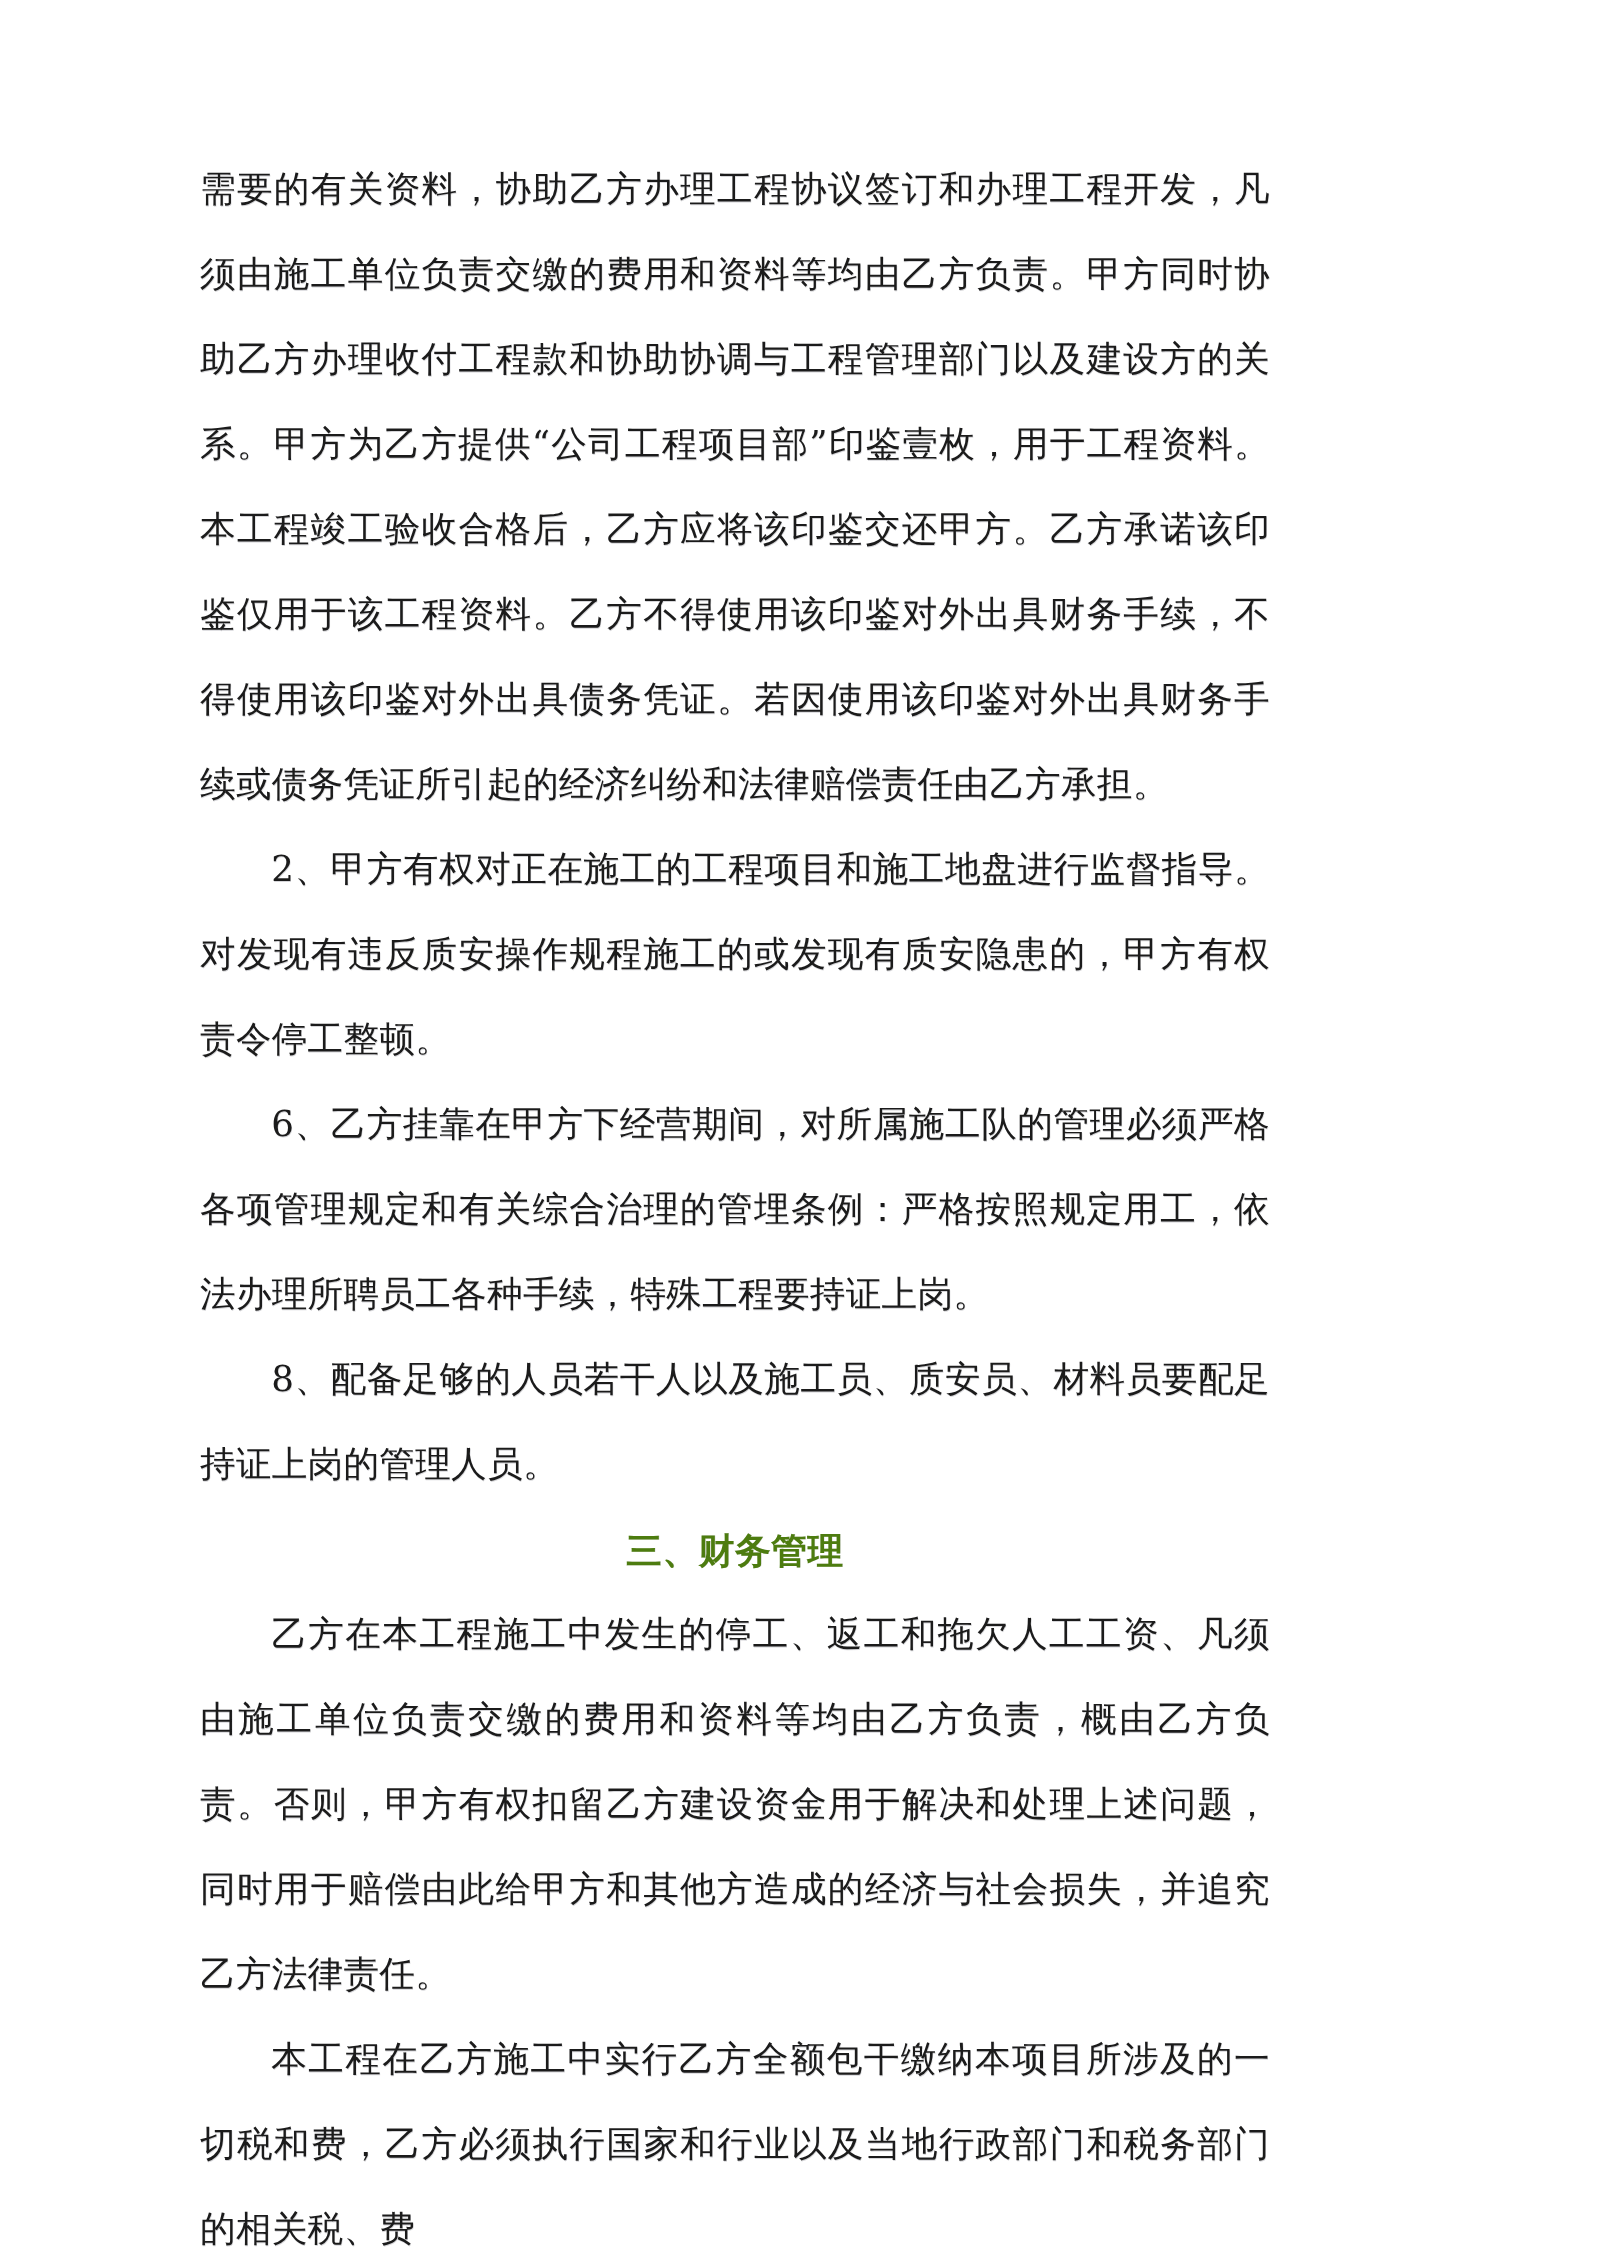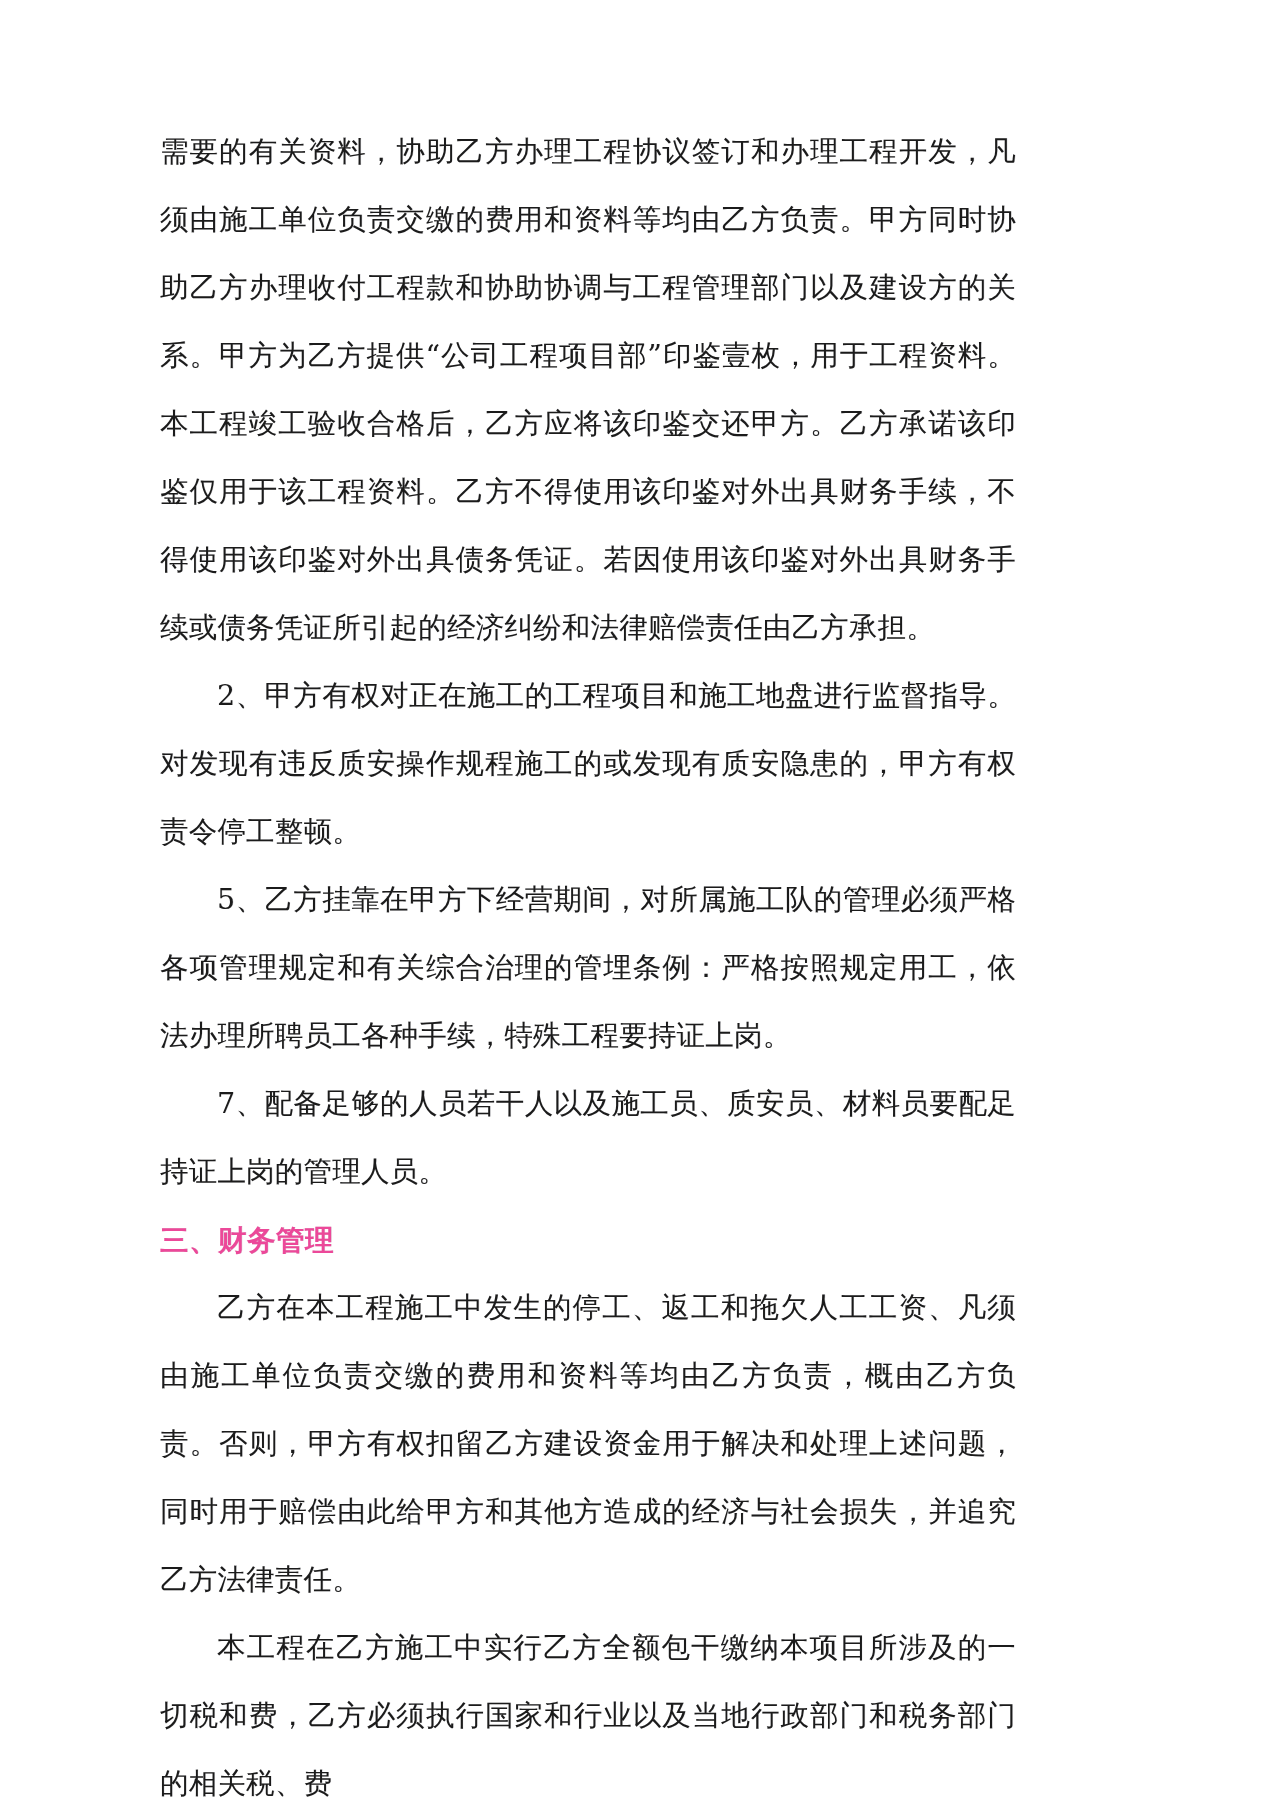--- a/index.html
+++ b/index.html
@@ -43,38 +43,38 @@
   .para.indent {
     text-indent: 2em;
   }
   
   .heading {
     font-size: 28.5px;
     line-height: 68px;
     margin: 0;
     font-weight: 700;
     letter-spacing: 0.5px;
-    color: #ec4899;
-    text-align: left;
+    color: #4d7c0f;
+    text-align: center;
     text-shadow: 0.4px 0.4px 0 rgba(120,120,130,0.30);
   }
 </style>
 </head>
 <body>
 
 <div class="page">
   <div class="content">
 
     <p class="para">需要的有关资料，协助乙方办理工程协议签订和办理工程开发，凡须由施工单位负责交缴的费用和资料等均由乙方负责。甲方同时协助乙方办理收付工程款和协助协调与工程管理部门以及建设方的关系。甲方为乙方提供“公司工程项目部”印鉴壹枚，用于工程资料。本工程竣工验收合格后，乙方应将该印鉴交还甲方。乙方承诺该印鉴仅用于该工程资料。乙方不得使用该印鉴对外出具财务手续，不得使用该印鉴对外出具债务凭证。若因使用该印鉴对外出具财务手续或债务凭证所引起的经济纠纷和法律赔偿责任由乙方承担。</p>
 
     <p class="para indent">2、甲方有权对正在施工的工程项目和施工地盘进行监督指导。对发现有违反质安操作规程施工的或发现有质安隐患的，甲方有权责令停工整顿。</p>
 
-    <p class="para indent">5、乙方挂靠在甲方下经营期间，对所属施工队的管理必须严格各项管理规定和有关综合治理的管埋条例：严格按照规定用工，依法办理所聘员工各种手续，特殊工程要持证上岗。</p>
+    <p class="para indent">6、乙方挂靠在甲方下经营期间，对所属施工队的管理必须严格各项管理规定和有关综合治理的管埋条例：严格按照规定用工，依法办理所聘员工各种手续，特殊工程要持证上岗。</p>
 
-    <p class="para indent">7、配备足够的人员若干人以及施工员、质安员、材料员要配足持证上岗的管理人员。</p>
+    <p class="para indent">8、配备足够的人员若干人以及施工员、质安员、材料员要配足持证上岗的管理人员。</p>
 
     <h2 class="heading">三、财务管理</h2>
 
     <p class="para indent">乙方在本工程施工中发生的停工、返工和拖欠人工工资、凡须由施工单位负责交缴的费用和资料等均由乙方负责，概由乙方负责。否则，甲方有权扣留乙方建设资金用于解决和处理上述问题，同时用于赔偿由此给甲方和其他方造成的经济与社会损失，并追究乙方法律责任。</p>
 
 
     <p class="para indent">本工程在乙方施工中实行乙方全额包干缴纳本项目所涉及的一切税和费，乙方必须执行国家和行业以及当地行政部门和税务部门的相关税、费</p>
 
   </div>
 </div>

